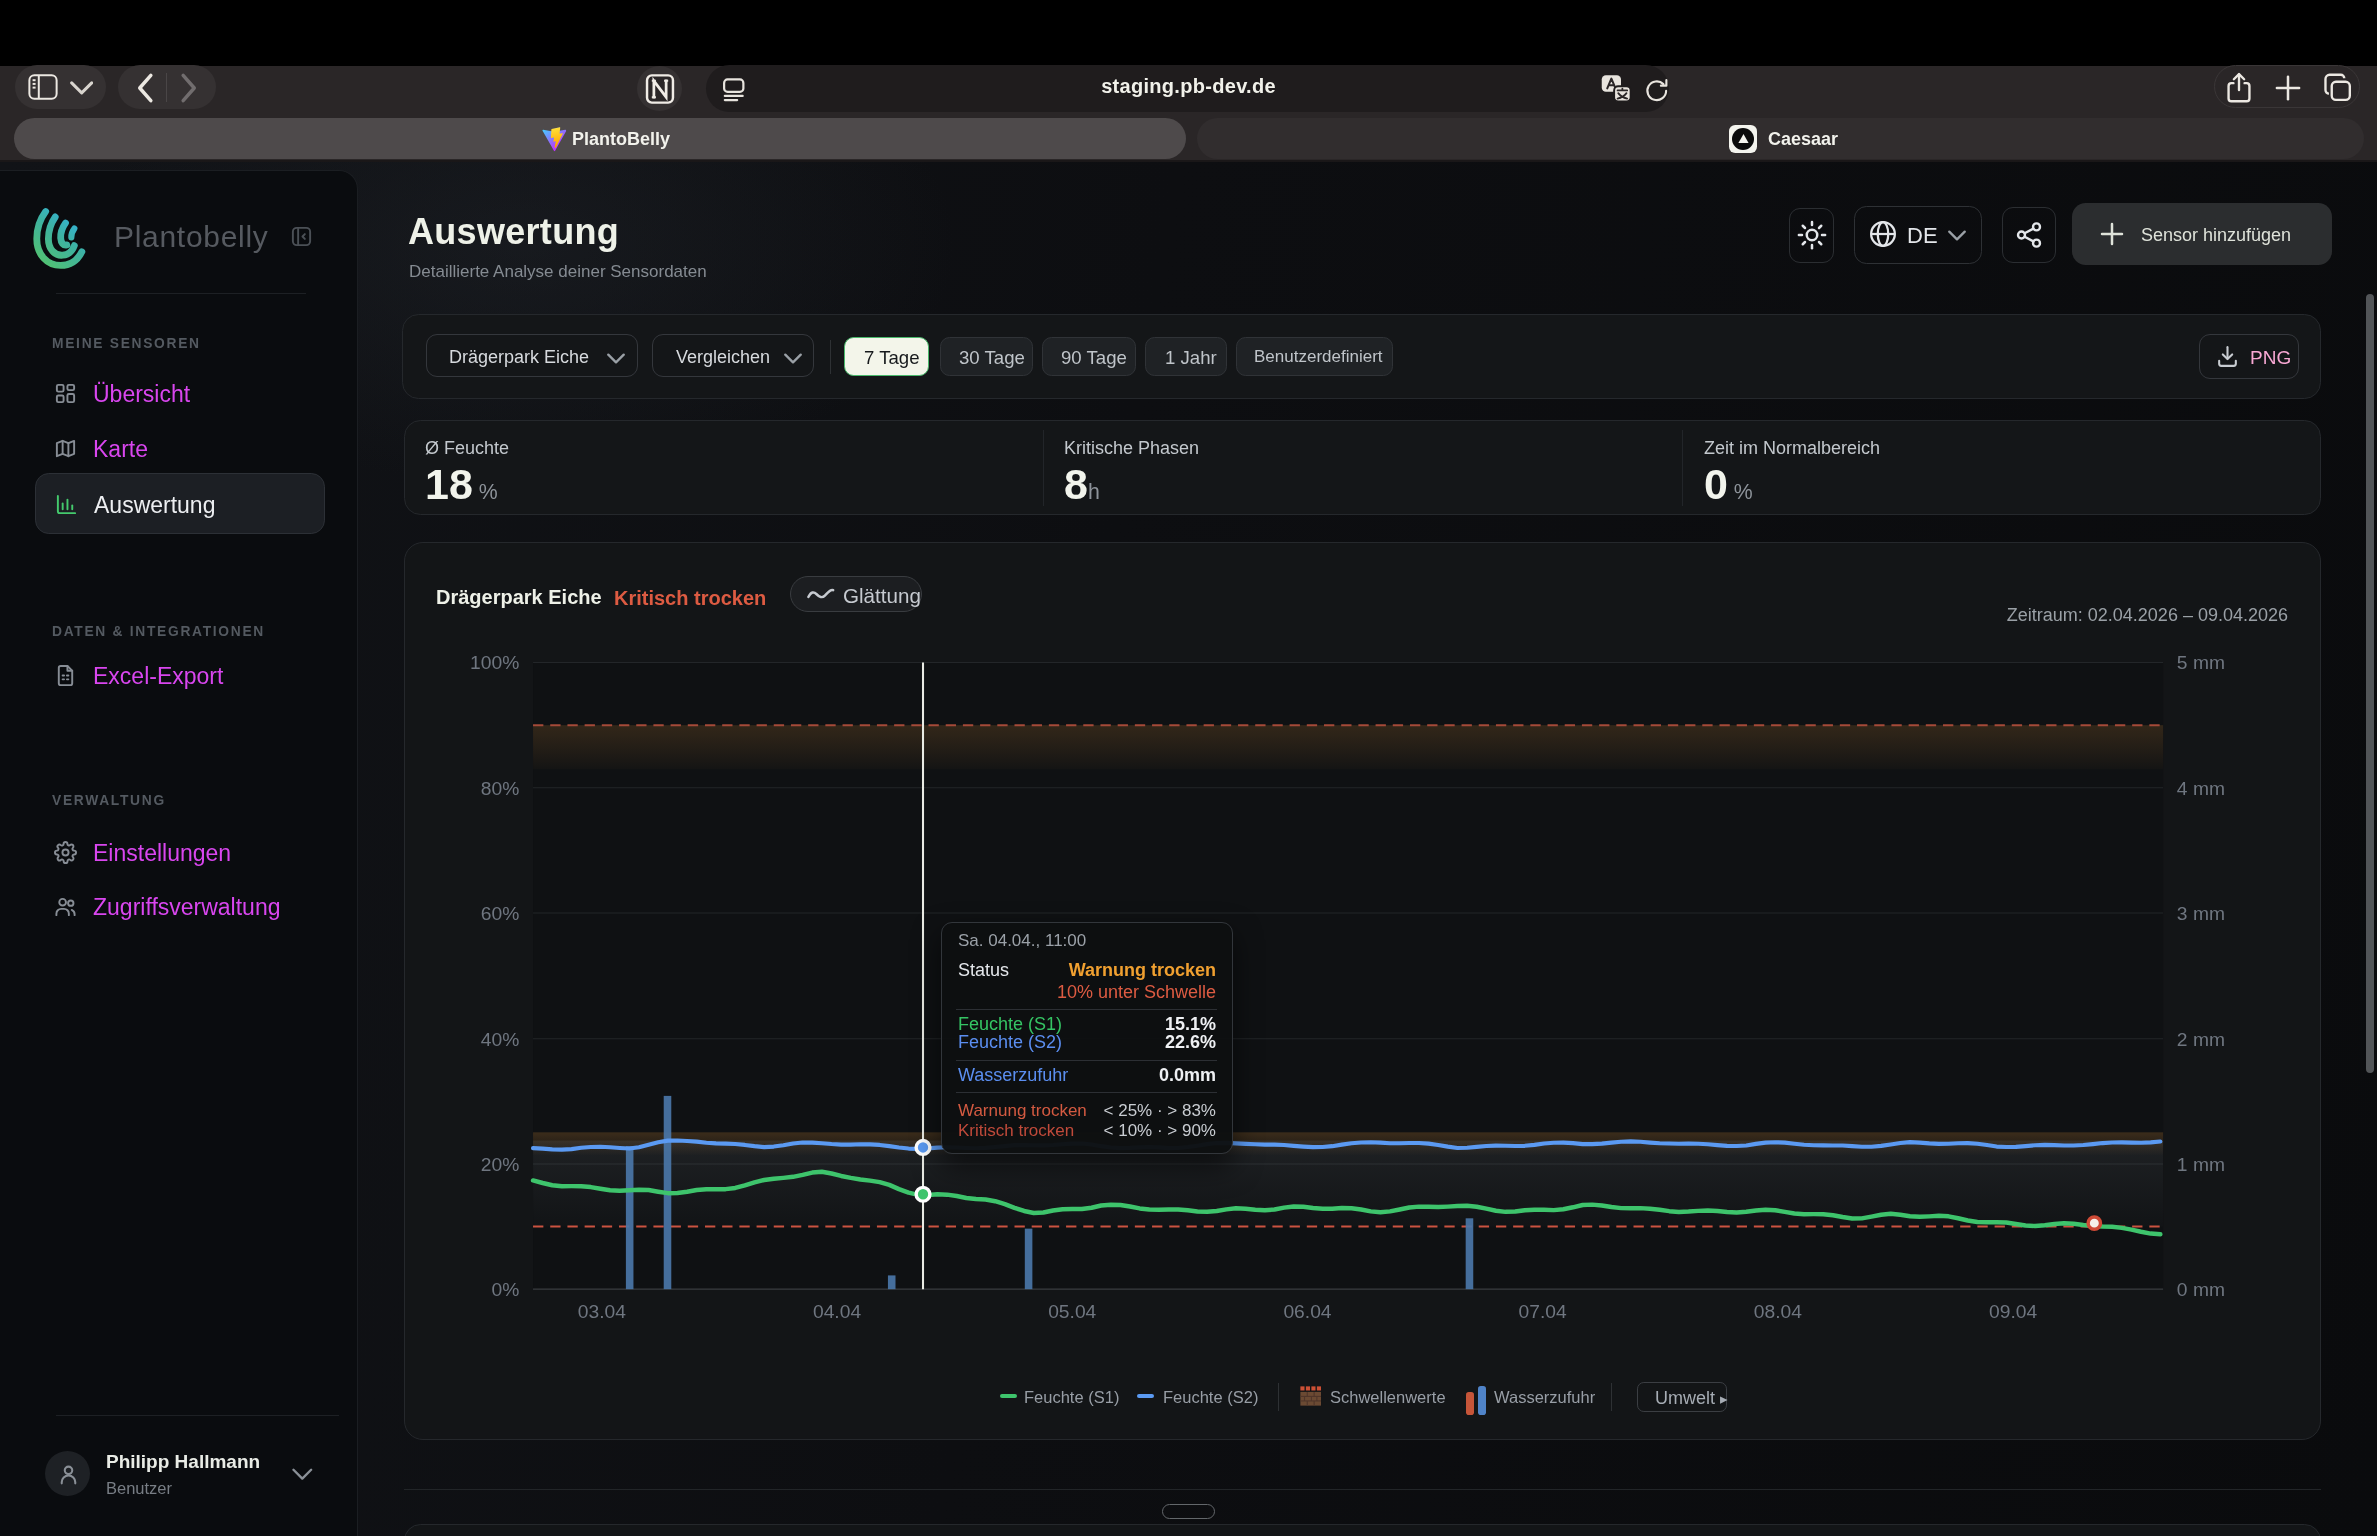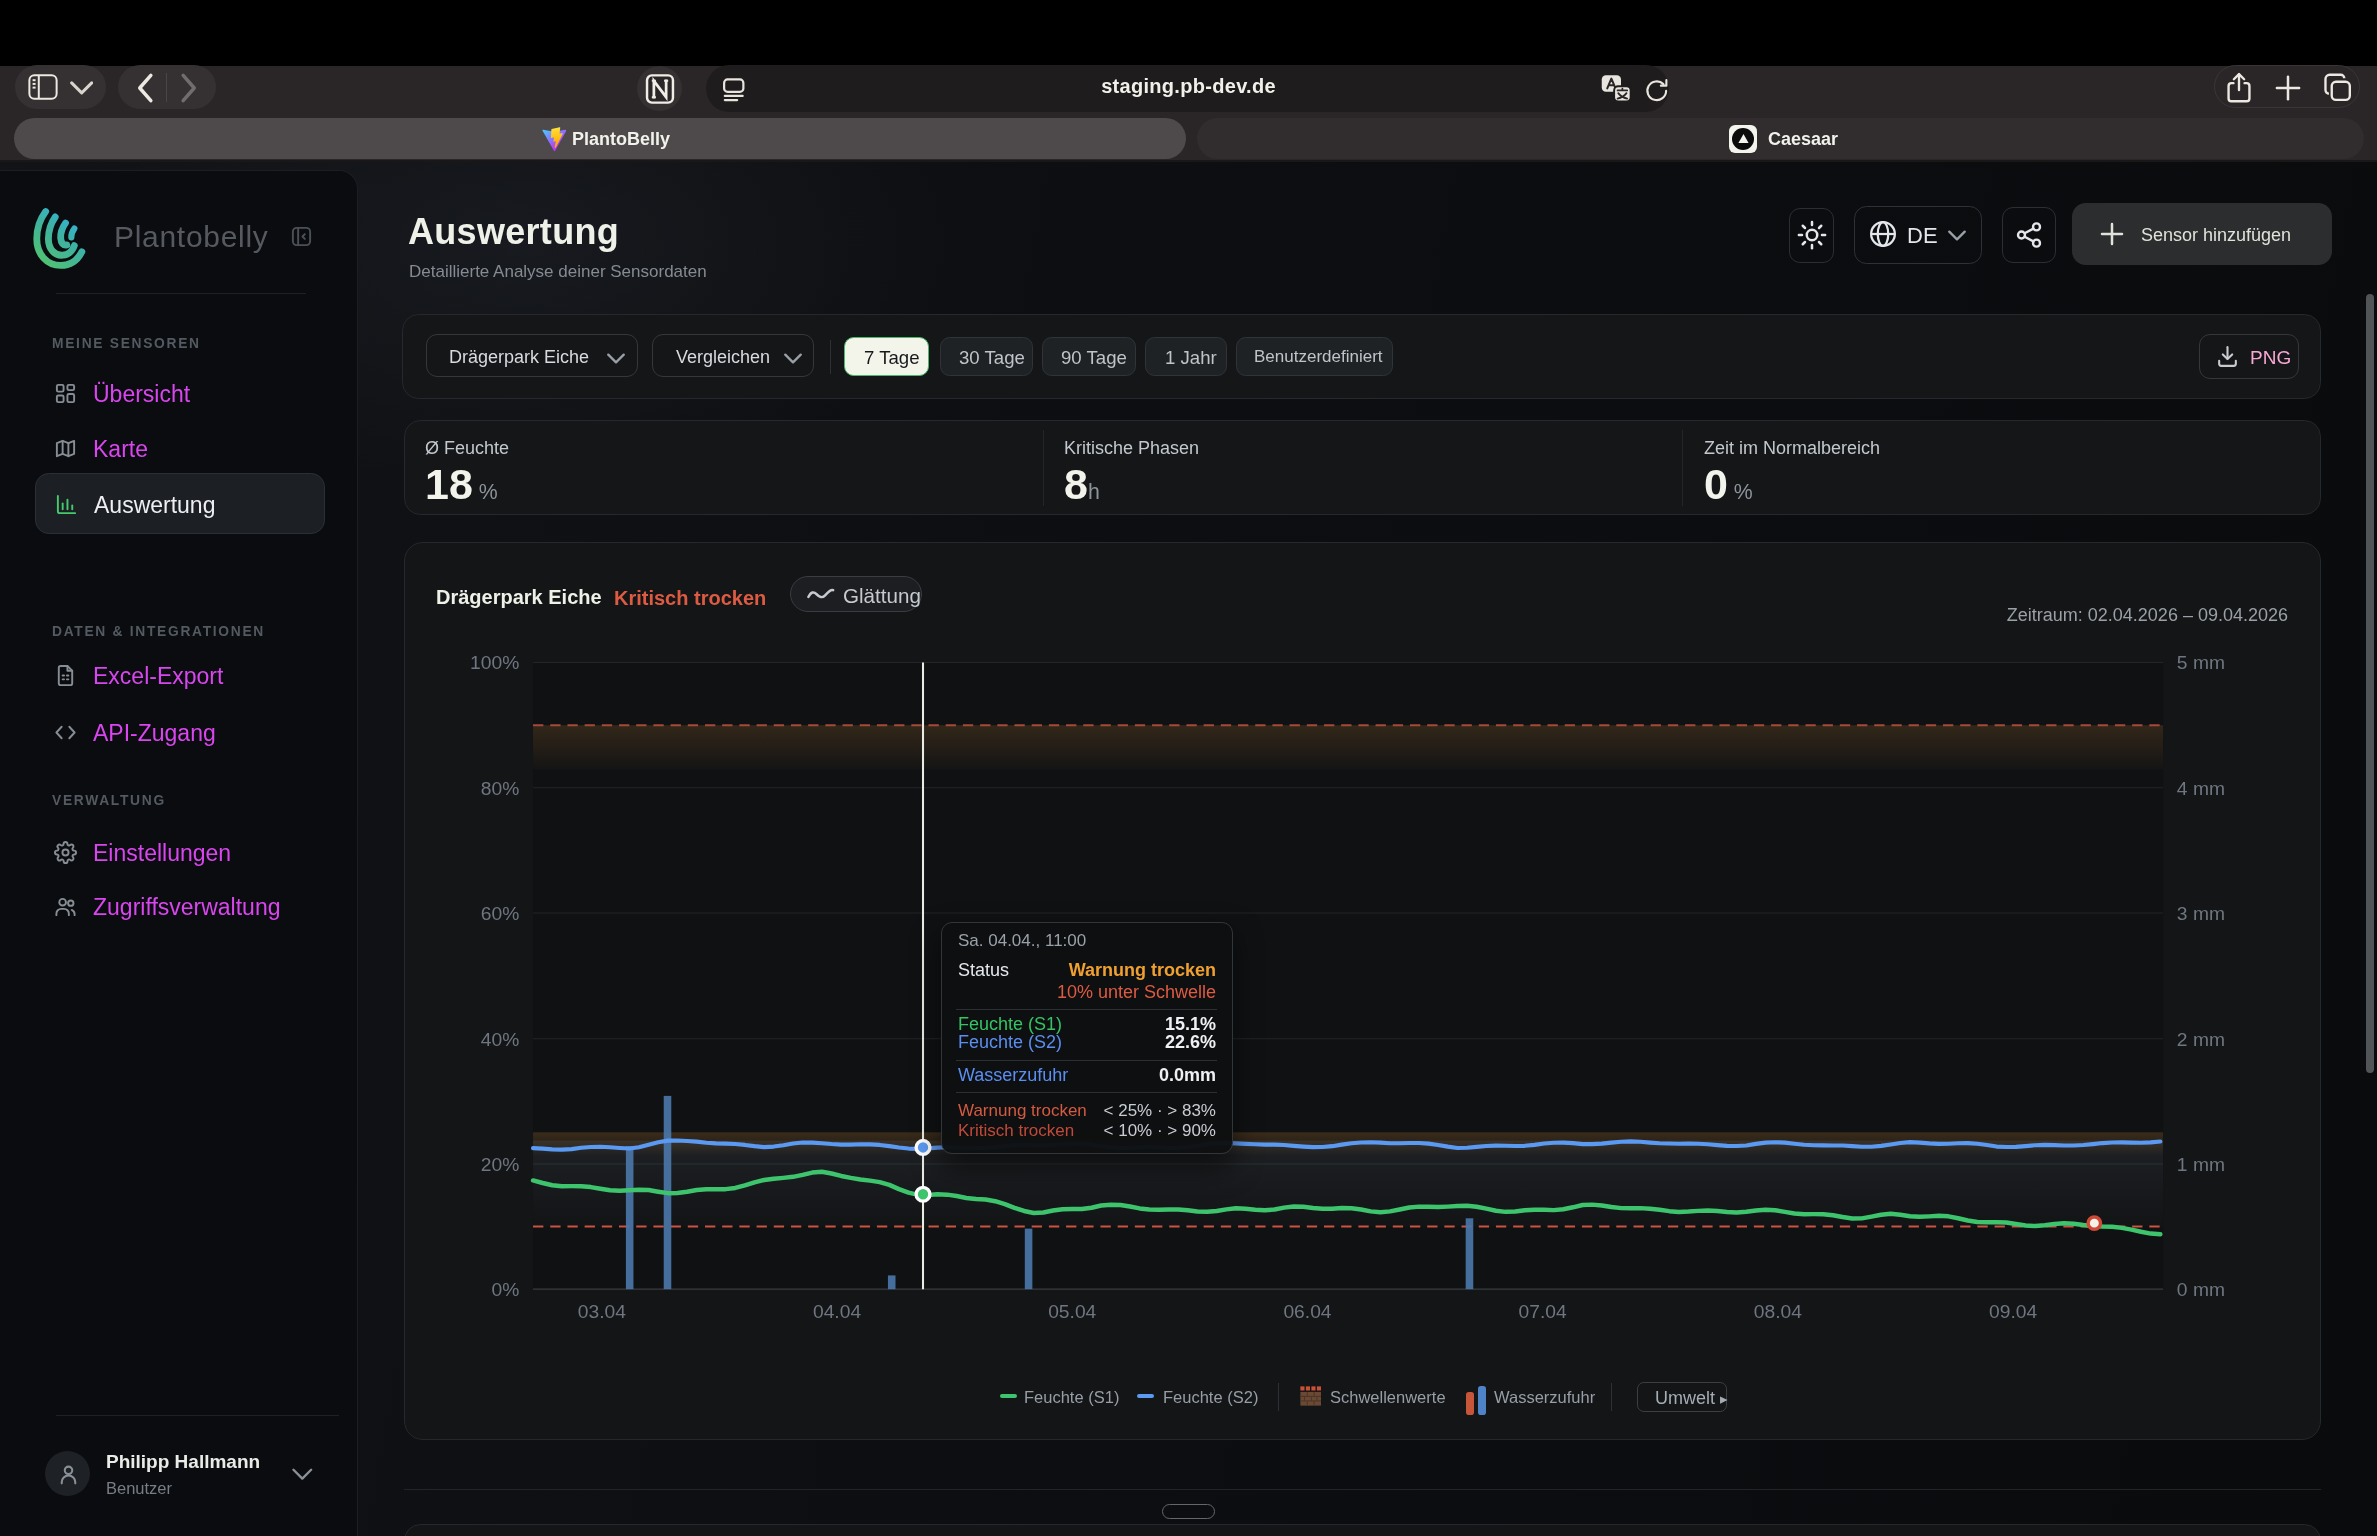--- a/index.html
+++ b/index.html
@@ -186,27 +186,20 @@
       <div class="navitem" style="top:477px;">
         <svg class="lic ic" viewBox="0 0 24 24">
             <path d="M14 2 H7 a2 2 0 0 0 -2 2 v16 a2 2 0 0 0 2 2 h10 a2 2 0 0 0 2 -2 V7 Z"></path>
             <path d="M14 2 V7 H19"></path>
             <line x1="9" y1="12" x2="10.5" y2="12"></line>
             <line x1="13.5" y1="12" x2="15" y2="12"></line>
             <line x1="9" y1="16" x2="10.5" y2="16"></line>
             <line x1="13.5" y1="16" x2="15" y2="16"></line>
           </svg>
         <div class="tx">Excel-Export</div>
-      </div>
-      <div class="navitem" style="top:534px;">
-        <svg class="lic ic" viewBox="0 0 24 24">
-            <path d="M8 6 L2.5 12 L8 18"></path>
-            <path d="M16 6 L21.5 12 L16 18"></path>
-          </svg>
-        <div class="tx">API-Zugang</div>
       </div>
 
       <div class="navlabel" style="top:622px;">VERWALTUNG</div>
       <div class="navitem" style="top:654px;">
         <svg class="lic ic" viewBox="0 0 24 24">
             <circle cx="12" cy="12" r="3.2"></circle>
             <path d="M19.4 15a1.65 1.65 0 0 0 .33 1.82l.06.06a2 2 0 1 1-2.83 2.83l-.06-.06a1.65 1.65 0 0 0-1.82-.33 1.65 1.65 0 0 0-1 1.51V21a2 2 0 1 1-4 0v-.09A1.65 1.65 0 0 0 9 19.4a1.65 1.65 0 0 0-1.82.33l-.06.06a2 2 0 1 1-2.83-2.83l.06-.06a1.65 1.65 0 0 0 .33-1.82 1.65 1.65 0 0 0-1.51-1H3a2 2 0 1 1 0-4h.09A1.65 1.65 0 0 0 4.6 9a1.65 1.65 0 0 0-.33-1.82l-.06-.06a2 2 0 1 1 2.83-2.83l.06.06a1.65 1.65 0 0 0 1.82.33H9a1.65 1.65 0 0 0 1-1.51V3a2 2 0 1 1 4 0v.09a1.65 1.65 0 0 0 1 1.51 1.65 1.65 0 0 0 1.82-.33l.06-.06a2 2 0 1 1 2.83 2.83l-.06.06a1.65 1.65 0 0 0-.33 1.82V9a1.65 1.65 0 0 0 1.51 1H21a2 2 0 1 1 0 4h-.09a1.65 1.65 0 0 0-1.51 1z"></path>
           </svg>
         <div class="tx">Einstellungen</div>
       </div>

